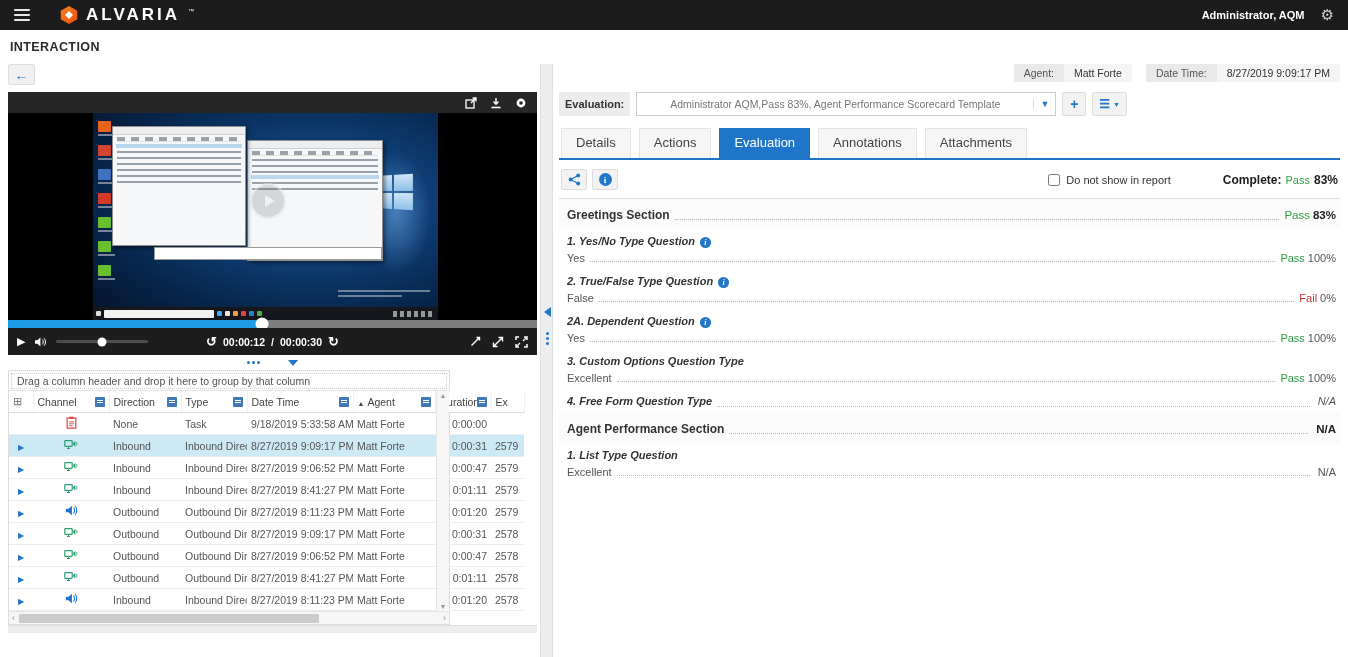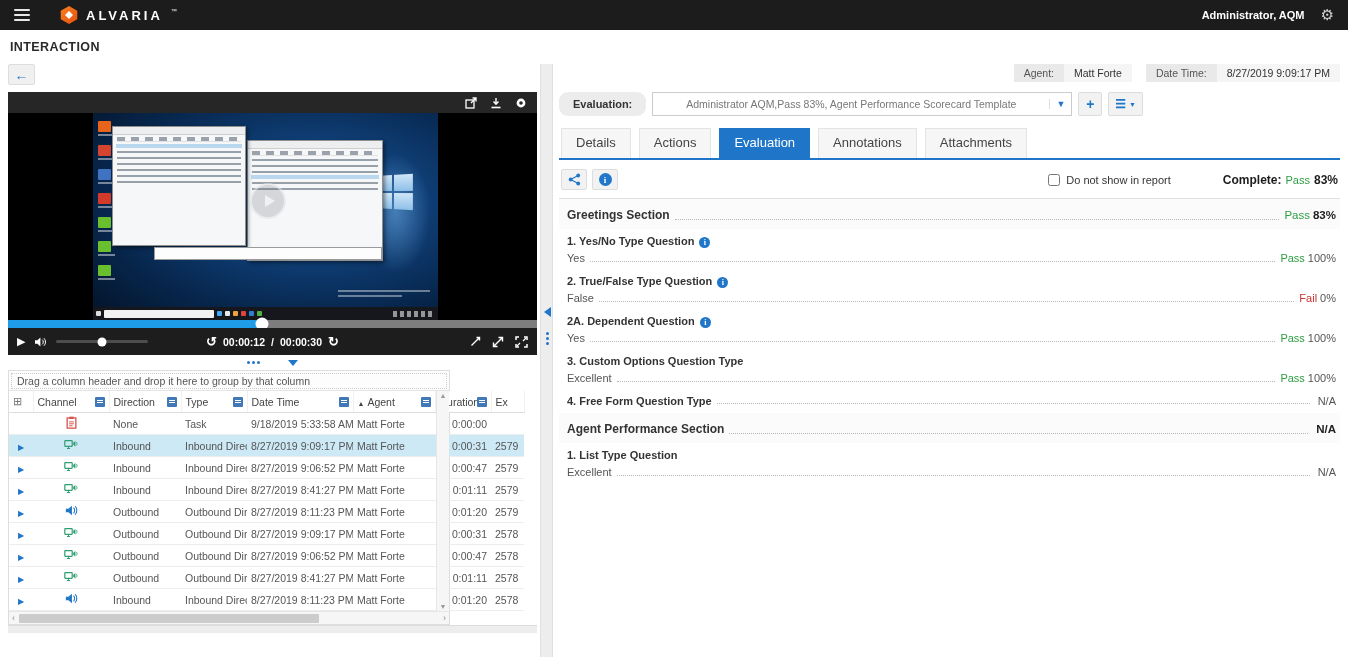--- a/index.html
+++ b/index.html
@@ -6,21 +6,21 @@
   html,body { width:1348px; height:657px; }
   body { font-family:"Liberation Sans", sans-serif; background:#ffffff; overflow:hidden; font-size:11px; color:#333; }
 
   
   .topbar { height:30px; background:#1c1c1c; display:flex; align-items:center; padding:0 14px; color:#fff; }
   .hamburger { width:16px; display:flex; flex-direction:column; gap:3px; cursor:pointer; margin-right:30px; }
   .hamburger span { height:2px; background:#e8e8e8; border-radius:1px; }
   .brand { display:flex; align-items:center; gap:8px; }
   .logo-hex { width:18px; height:18px; background:linear-gradient(135deg,#f5821f,#e84e0f); clip-path:polygon(50% 0,96% 26%,96% 74%,50% 100%,4% 74%,4% 26%); position:relative; }
   .logo-hex::after { content:""; position:absolute; inset:5px; background:#fff; clip-path:polygon(50% 0,100% 50%,50% 100%,0 50%); }
-  .brand-name { font-weight:bold; letter-spacing:3px; font-size:13px; }
+  .brand-name { font-weight:bold; letter-spacing:3px; font-size:17px; }
   .brand-tm { font-size:6px; vertical-align:top; position:relative; top:-4px; }
   .topbar-right { margin-left:auto; display:flex; align-items:center; gap:16px; }
   .user-name { font-weight:bold; font-size:11px; }
   .gear-icon { color:#cfcfcf; font-size:15px; cursor:pointer; }
 
   .page-title { font-weight:bold; font-size:12.5px; color:#2a2a2a; padding:10px 10px 2px; letter-spacing:.4px; }
 
   
   .content { display:flex; padding:0 8px; margin-top:8px; align-items:stretch; height:612px; }
   .left-col { width:529px; flex:none; display:flex; flex-direction:column; }
@@ -102,21 +102,21 @@
   .hspacer { flex:1; }
   .grid-footer { height:8px; background:#ededed; border-top:1px solid #ddd; width:529px; }
 
   
   .meta-row { display:flex; justify-content:flex-end; gap:14px; margin:0 0 10px; }
   .chip { display:flex; font-size:10.5px; }
   .chip .lab { background:#e9e9e9; color:#555; padding:3px 10px; }
   .chip .val { background:#f5f5f5; color:#333; padding:3px 10px; }
 
   .eval-row { display:flex; align-items:center; gap:6px; }
-  .eval-label { background:#ececec; font-weight:bold; font-size:11px; color:#333; padding:6px 14px; flex:none;border-radius:9px; }
+  .eval-label { background:#ececec; font-weight:bold; font-size:11px; color:#333; padding:6px 6px; flex:none; }
   .eval-select { width:420px; border:1px solid #ccc; background:#fff; height:24px; display:flex; align-items:center; padding:0 6px; color:#777; font-size:10.5px; cursor:pointer;text-align:center; }
   .eval-select .sel-text { flex:1; white-space:nowrap; overflow:hidden; text-overflow:ellipsis; }
   .eval-select .chev { color:#2076c8; font-size:9px; border-left:1px solid #e0e0e0; padding-left:6px; margin-left:6px; }
   .sq-btn { height:24px; min-width:24px; background:#f2f2f2; border:1px solid #ddd; border-radius:2px; color:#2076c8; font-weight:bold; display:flex; align-items:center; justify-content:center; cursor:pointer; font-size:14px; }
   .menu-btn { gap:3px; padding:0 6px; font-size:12px; }
   .menu-btn .mv { font-size:7px; }
 
   .tab-bar { display:flex; margin-top:12px; border-bottom:2px solid #1f76c8; padding-left:2px; }
   .tab { padding:6px 14px 8px; font-size:13px; color:#444; background:#f6f6f6; border:1px solid #e4e4e4; border-bottom:none; margin-right:8px; cursor:pointer; }
   .tab.active { background:#1f76c8; color:#fff; border-color:#1f76c8; }
@@ -134,21 +134,21 @@
   .sec-title { font-weight:bold; font-size:12px; color:#333; flex:none; }
   .leader { flex:1; border-bottom:1px dotted #b8b8b8; margin:0 5px; height:9px; min-width:12px; }
   .score { flex:none; font-size:11px; white-space:nowrap; }
   .score .st { font-weight:normal; }
   .score .st.pass { color:#2e9e44; }
   .score .st.fail { color:#cc3333; }
   .score .sv { color:#555; font-weight:bold; margin-left:3px; }
   .sec-row .score { font-size:11.5px; }
   .sec-row .score .sv { color:#222; }
   .q-block { padding:6px 4px 2px 8px; }
-  .q-title-row { display:flex; align-items:flex-start; }
+  .q-title-row { display:flex; align-items:flex-end;font-style:italic; }
   .q-title { font-weight:bold; font-size:11px; color:#333; display:flex; align-items:center; gap:5px; }
   .q-info { width:11px; height:11px; border-radius:50%; background:#2076c8; color:#fff; font-size:8px; font-weight:bold; display:inline-flex; align-items:center; justify-content:center; font-family:"Liberation Serif",serif; cursor:pointer; position:relative; top:1px; }
   .q-answer-row { display:flex; align-items:baseline; margin-top:5px; padding-bottom:3px; }
   .q-answer { font-size:11px; color:#555; flex:none; }
   .q-block .score .sv { font-weight:normal; }
 </style>
 </head>
 <body>
 
 <div class="topbar">

